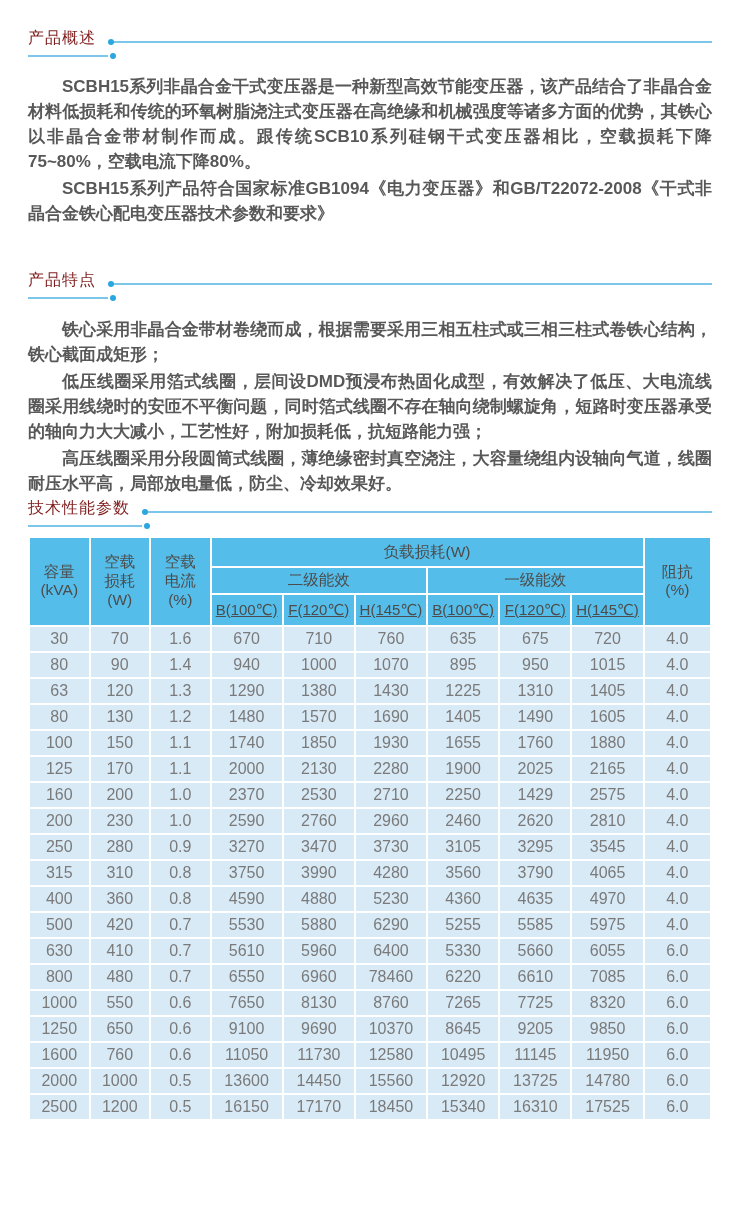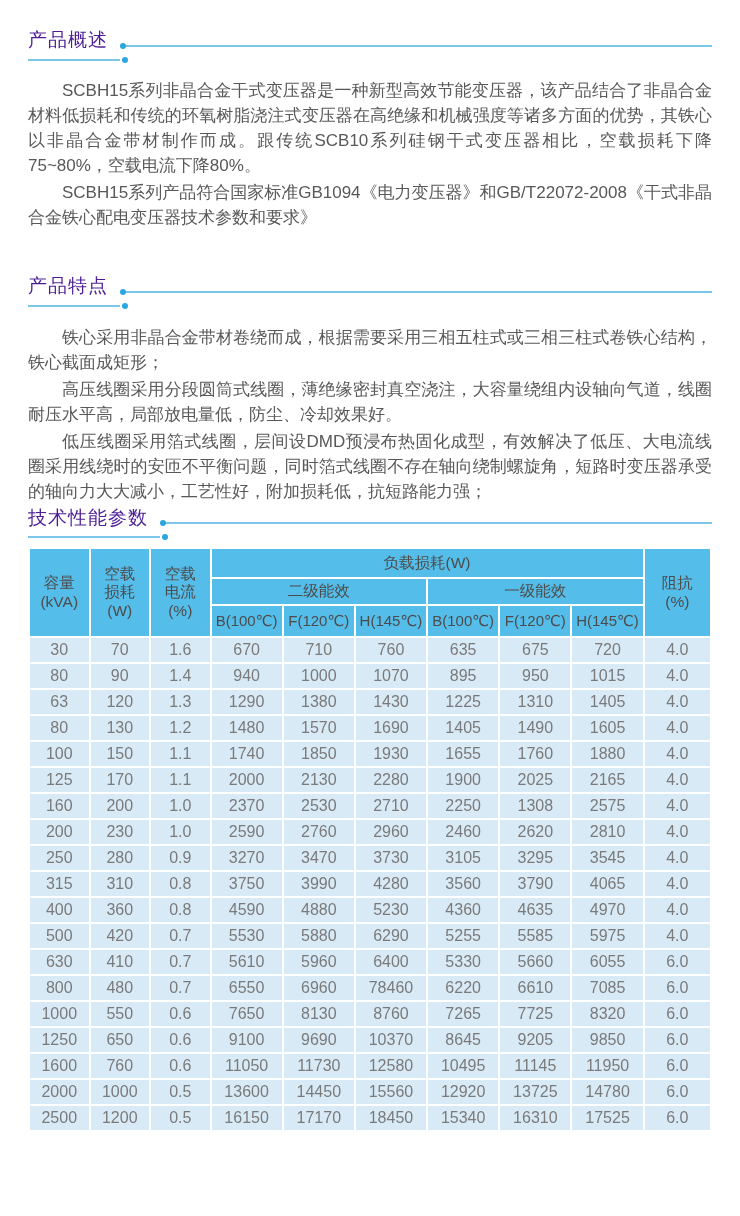--- a/index.html
+++ b/index.html
@@ -9,22 +9,22 @@
     font-family:"Liberation Sans","DejaVu Sans",sans-serif;
     color:#585858;
     margin:0 auto;
   }
   .page { padding:28px 28px 20px 28px; }
 
   
   .sec-head { display:flex; align-items:flex-end; margin-bottom:0; }
   .sec-title {
     position:relative;
-    font-size:19px; font-weight:400; letter-spacing:1px;
-    color:#4c1d95; line-height:1.25;
+    font-size:16px; font-weight:400; letter-spacing:1px;
+    color:#7f1d1d; line-height:1.25;
     white-space:nowrap;
   }
   .sec-title::after {            
     content:""; position:absolute; left:0; bottom:-9px;
     width:calc(100% + 12px); height:2px; background:#7cc6ea;
   }
   .sec-title::before {           
     content:""; position:absolute; bottom:-11px; left:calc(100% + 14px);
     width:6px; height:6px; border-radius:50%; background:#2ba7e0;
   }
@@ -36,40 +36,41 @@
     content:""; position:absolute; left:-2px; top:-2px;
     width:6px; height:6px; border-radius:50%; background:#2ba7e0;
   }
 
   
   .para-block { margin-top:26px; }
   .para-block p {
     font-size:17px; line-height:25px; color:#585858;
     text-indent:2em; margin-bottom:2px;
     text-align:justify;
+    font-weight:bold;
   }
 
   .sec2 { margin-top:44px; }
   .sec3 { }
   .sec2 .para-block { margin-top:27px; }
 
   
   .spec-table {
     width:100%; margin-top:18px;
     border-collapse:collapse; table-layout:fixed;
   }
   .spec-table th, .spec-table td {
     border:2px solid #ffffff; text-align:center; vertical-align:middle;
   }
   .spec-table thead th {
     background:#55bde9; color:#4c4c4c; font-weight:400;
     font-size:15.5px; line-height:1.2; padding:3px 0;
   }
   .spec-table thead tr.hrow1 th { height:30px; }
-  .spec-table thead tr.hrow3 th { height:32px; font-size:15px; }
+  .spec-table thead tr.hrow3 th { height:32px; font-size:15px;text-decoration:underline; }
   .spec-table th.multi { white-space:pre-line; }
   .spec-table tbody td {
     background:#d9eaf7; color:#7a7a7a;
     font-size:16px; height:26px; padding:0 2px;
   }
   col.c-small { width:8.8%; }
   col.c-mid   { width:10.5%; }
   col.c-last  { width:9.8%; }
 </style>
 </head>
@@ -88,22 +89,22 @@
     </div>
   </section>
 
   <section class="sec2">
     <div class="sec-head">
       <h2 class="sec-title">产品特点</h2>
       <div class="sec-line"></div>
     </div>
     <div class="para-block">
       <p>铁心采用非晶合金带材卷绕而成，根据需要采用三相五柱式或三相三柱式卷铁心结构，铁心截面成矩形；</p>
+      <p>低压线圈采用箔式线圈，层间设DMD预浸布热固化成型，有效解决了低压、大电流线圈采用线绕时的安匝不平衡问题，同时箔式线圈不存在轴向绕制螺旋角，短路时变压器承受的轴向力大大减小，工艺性好，附加损耗低，抗短路能力强；</p>
       <p>高压线圈采用分段圆筒式线圈，薄绝缘密封真空浇注，大容量绕组内设轴向气道，线圈耐压水平高，局部放电量低，防尘、冷却效果好。</p>
-      <p>低压线圈采用箔式线圈，层间设DMD预浸布热固化成型，有效解决了低压、大电流线圈采用线绕时的安匝不平衡问题，同时箔式线圈不存在轴向绕制螺旋角，短路时变压器承受的轴向力大大减小，工艺性好，附加损耗低，抗短路能力强；</p>
     </div>
   </section>
 
   <section class="sec3">
     <div class="sec-head">
       <h2 class="sec-title">技术性能参数</h2>
       <div class="sec-line"></div>
     </div>
 
     <table class="spec-table">
@@ -220,21 +221,21 @@
             <td>4.0</td>
           </tr>
           <tr>
             <td>160</td>
             <td>200</td>
             <td>1.0</td>
             <td>2370</td>
             <td>2530</td>
             <td>2710</td>
             <td>2250</td>
-            <td>1308</td>
+            <td>1429</td>
             <td>2575</td>
             <td>4.0</td>
           </tr>
           <tr>
             <td>200</td>
             <td>230</td>
             <td>1.0</td>
             <td>2590</td>
             <td>2760</td>
             <td>2960</td>

